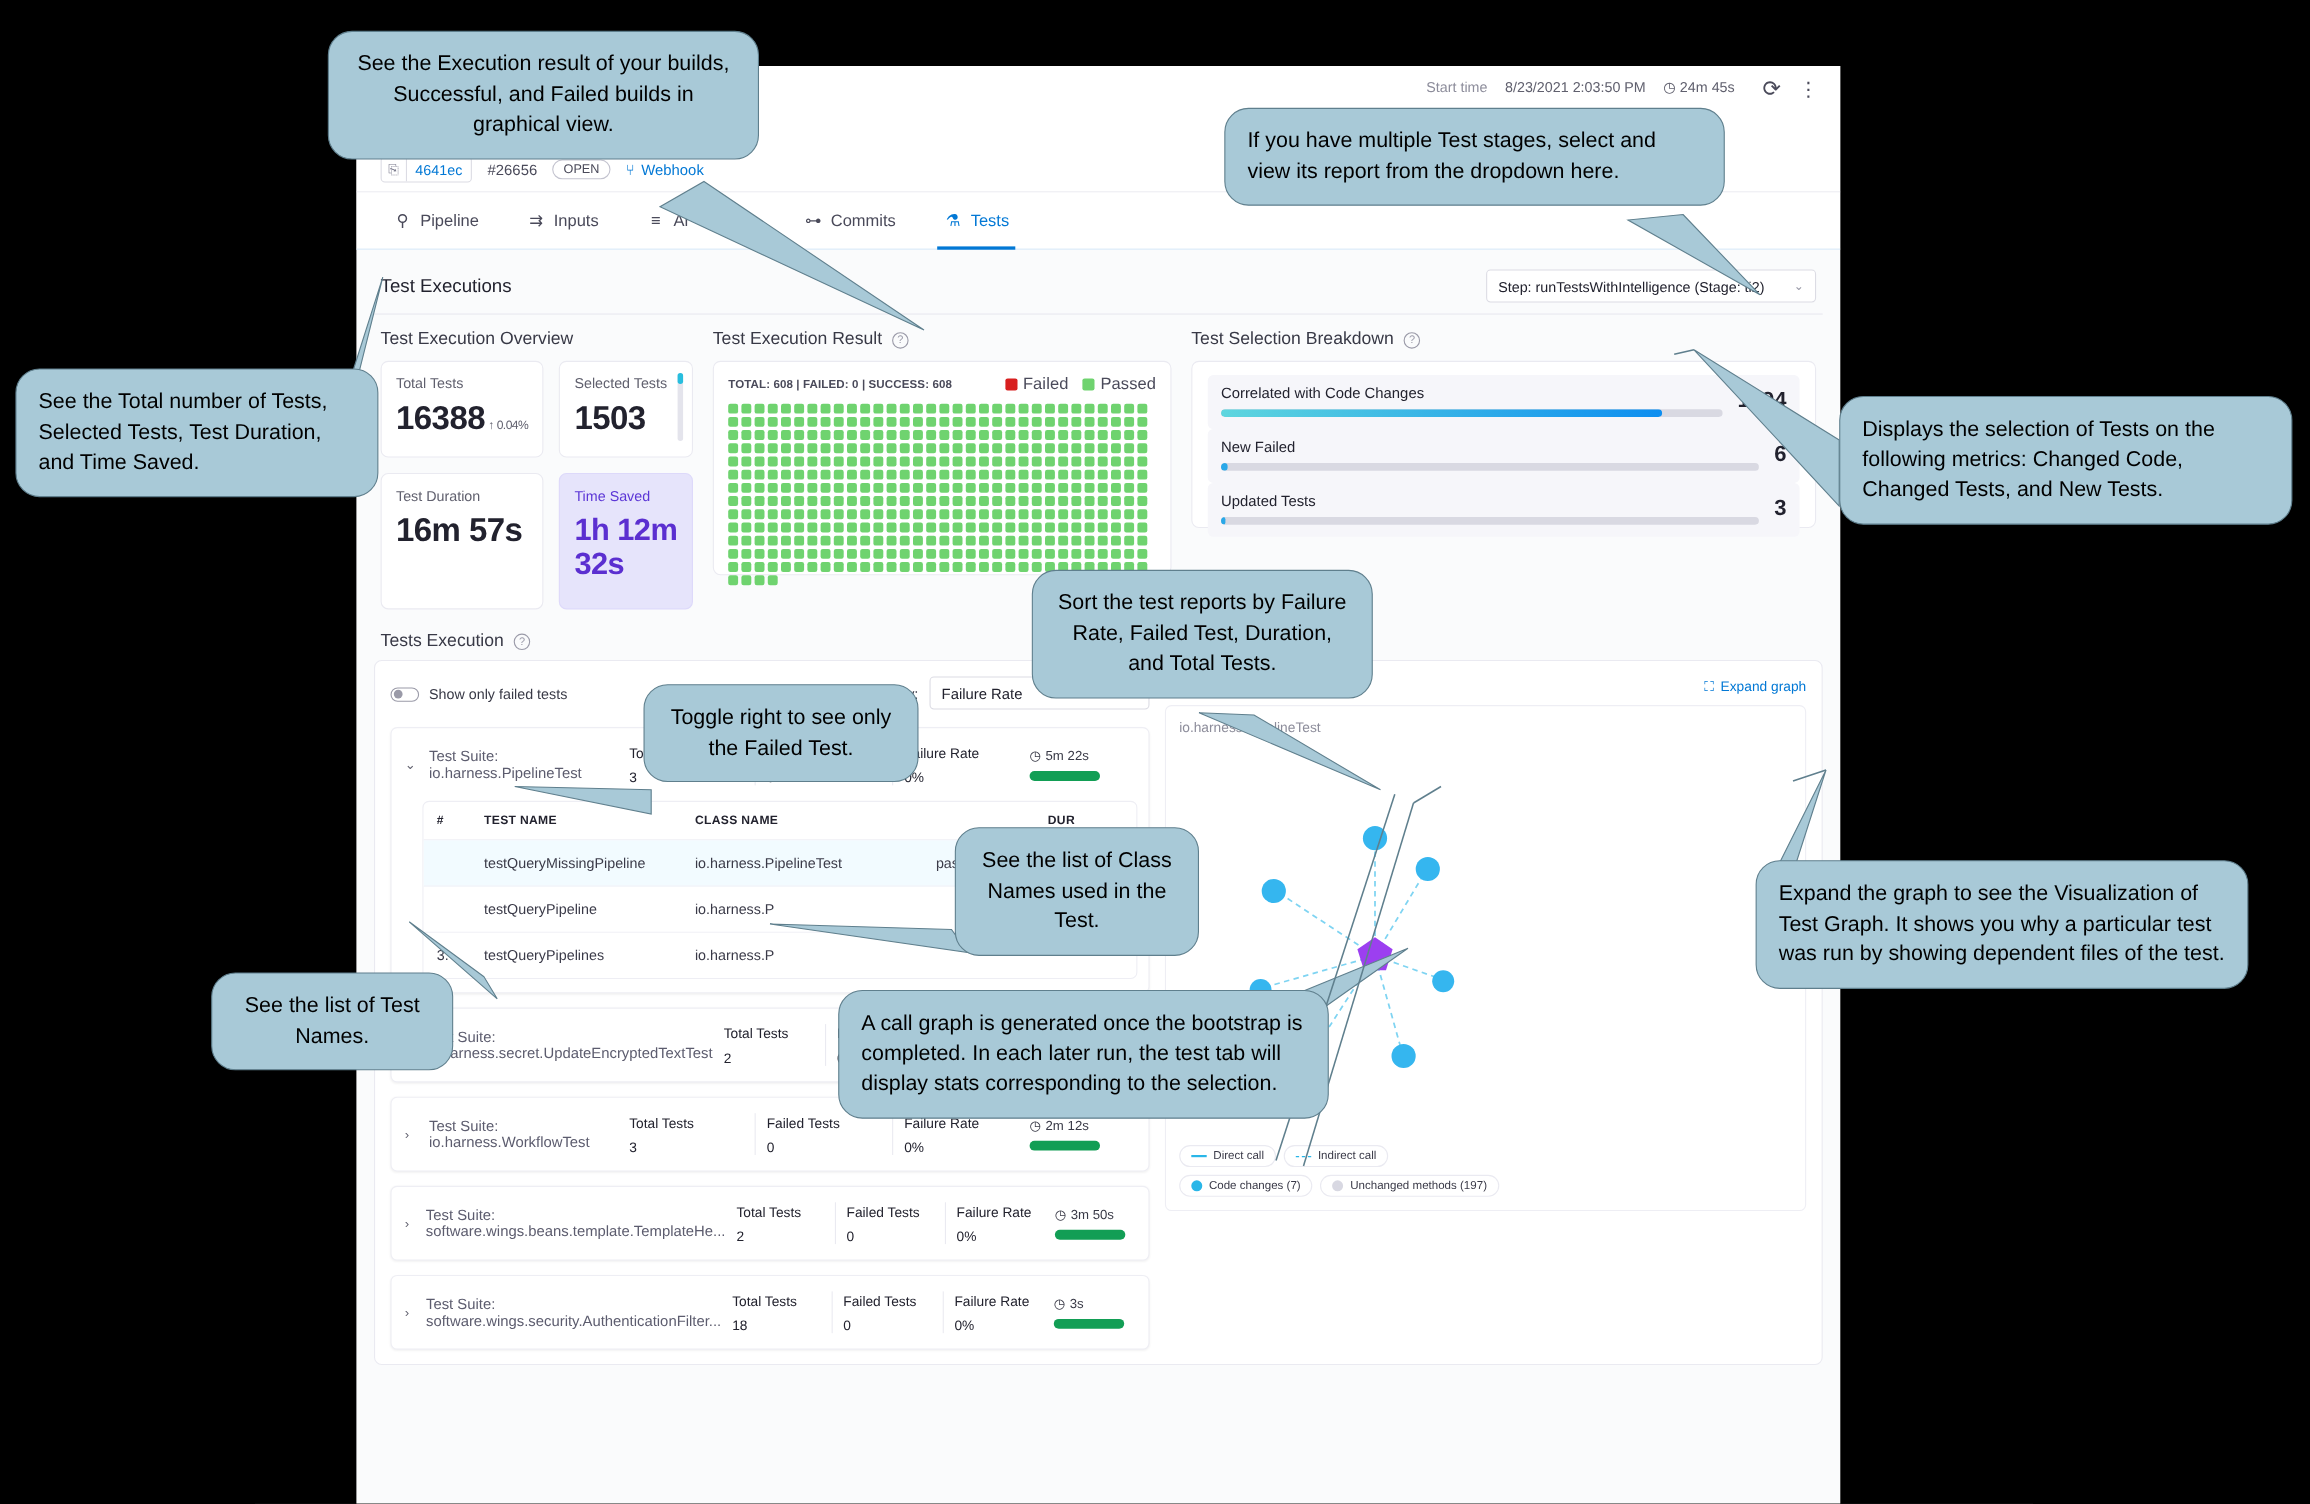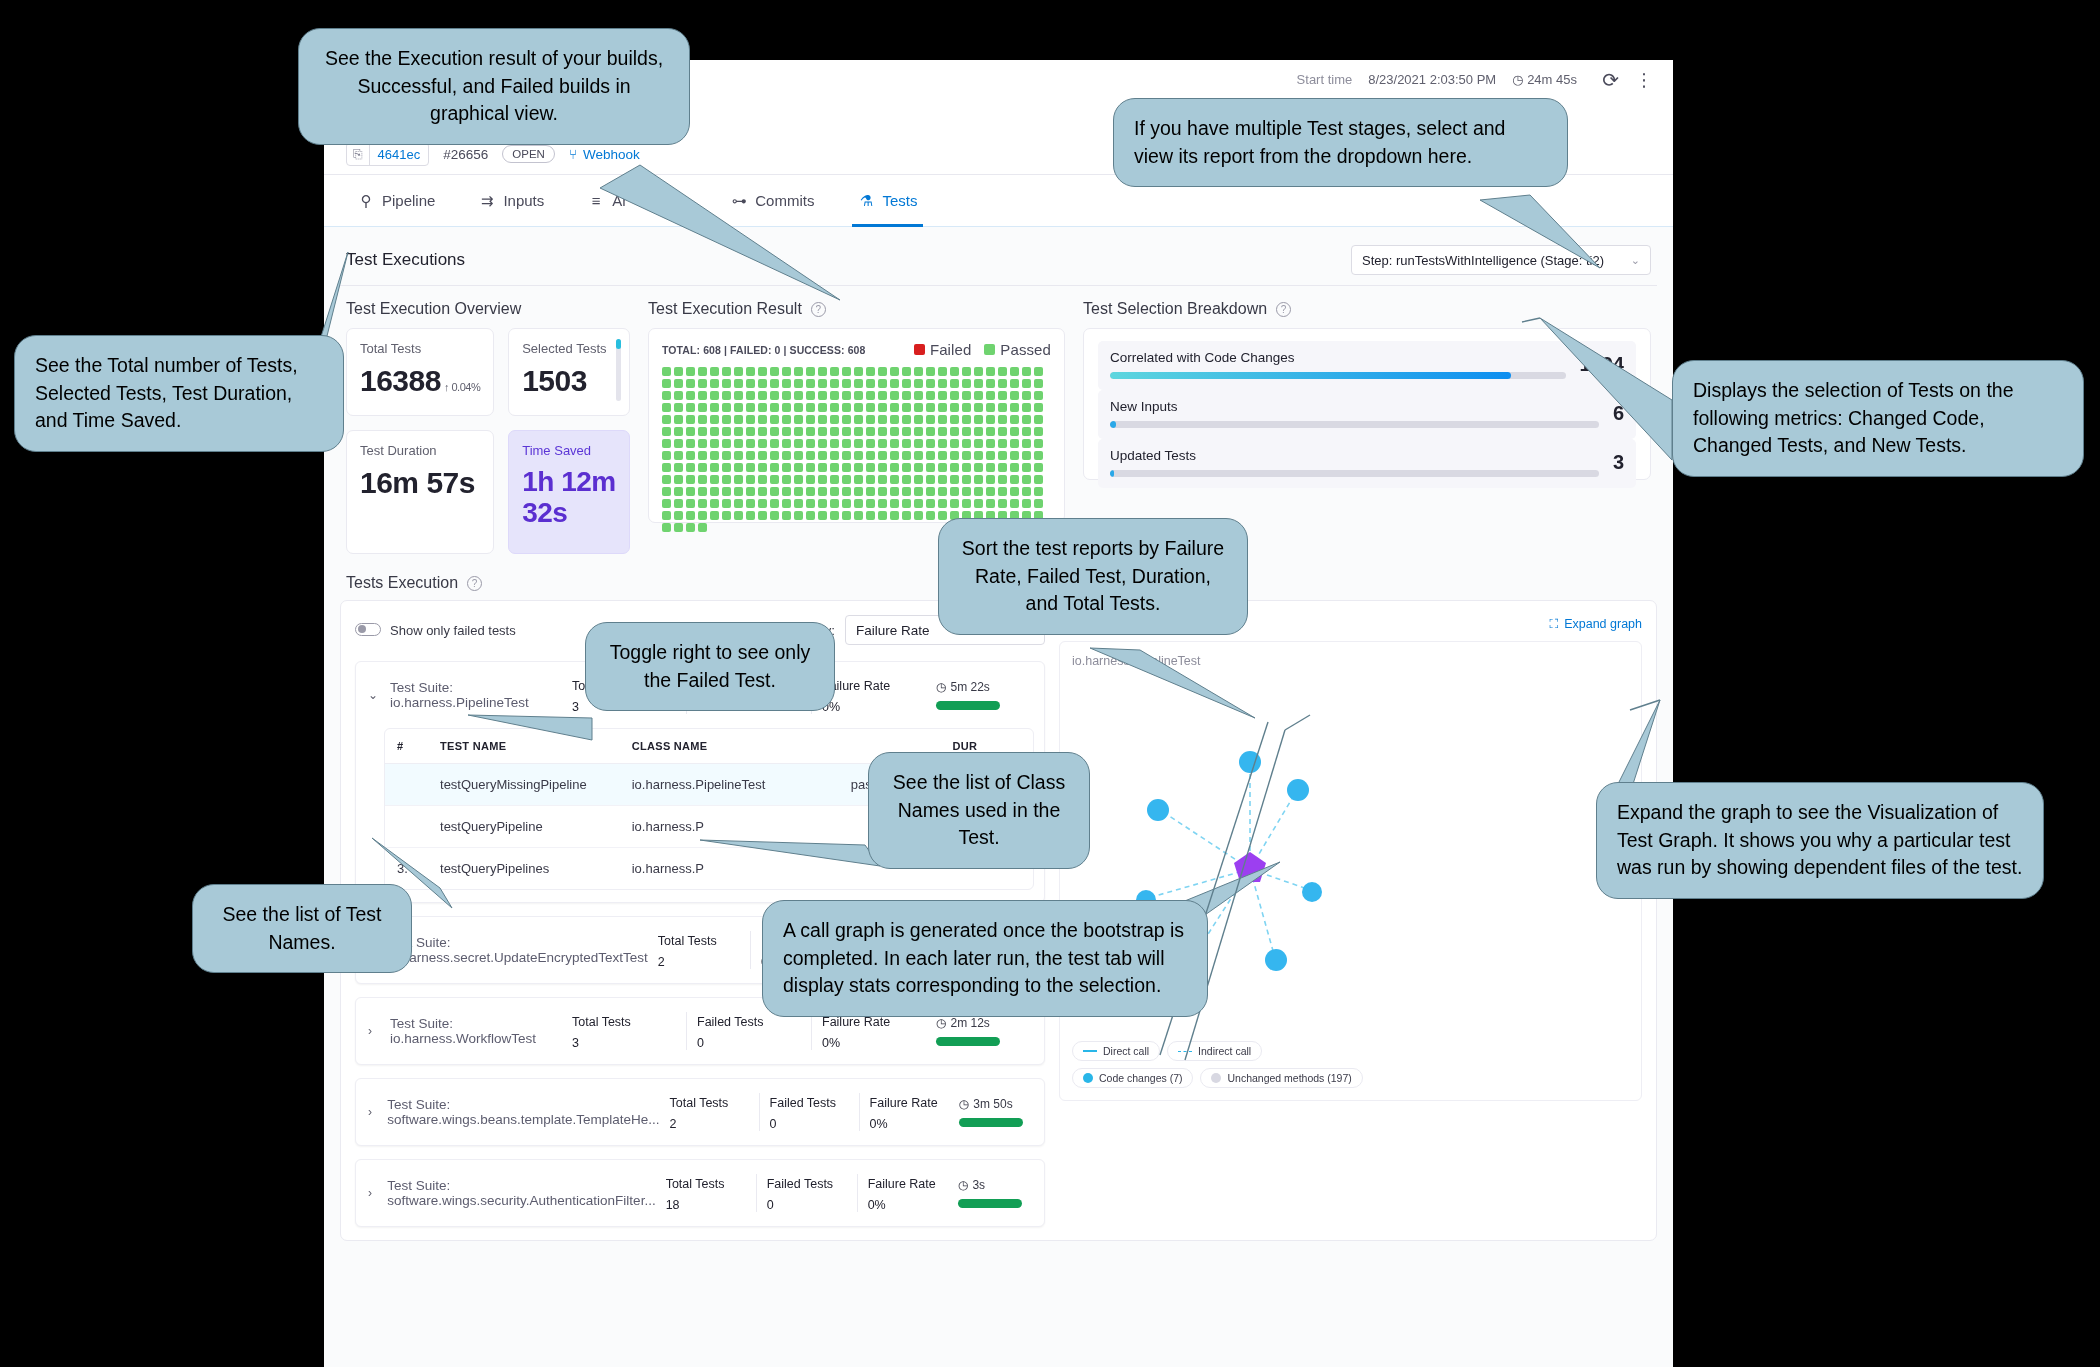--- a/index.html
+++ b/index.html
@@ -87,21 +87,21 @@
   .bdlabel { font-size:13.5px; color:#22222e; margin-bottom:7px; }
   .bar { height:7px; border-radius:4px; background:#d9d9e2; position:relative; overflow:hidden; }
   .bar i { position:absolute; left:0; top:0; bottom:0; display:block; border-radius:4px; }
   .bdval { font-size:20px; font-weight:bold; color:#22222e; }
 
   
   .texec-head { padding:20px 6px 8px 6px; font-size:16px; color:#383946; display:flex; align-items:center; gap:9px; }
   .texec-body { background:#fff; border:1px solid #eaeaf1; border-radius:7px; padding:14px 14px 0 14px; display:flex; gap:14px; }
   .tleft { width:690px; }
   .ctrlrow { display:flex; align-items:center; justify-content:space-between; margin-bottom:16px; }
-  .togglewrap { display:flex; align-items:flex-start; gap:9px; font-size:13px; color:#383946; }
+  .togglewrap { display:flex; align-items:flex-end; gap:9px; font-size:13px; color:#383946; }
   .toggle { width:26px; height:13px; border-radius:8px; background:#fff; border:1.4px solid #9a9aa8; position:relative; }
   .toggle::after { content:""; position:absolute; left:1.5px; top:1.3px; width:8.5px; height:8.5px; border-radius:50%; background:#9a9aa8; }
   .sortwrap { display:flex; align-items:center; gap:10px; font-size:13.5px; color:#383946; }
   .sortselect { width:200px; height:30px; border:1px solid #dcdce4; border-radius:4px; background:#fff; display:flex; align-items:center; justify-content:space-between; padding:0 10px; font-size:13.5px; color:#22222e; }
 
   .suite { border:1px solid #eeeef4; border-radius:6px; margin-bottom:13px; background:#fff; box-shadow:0 1px 2px rgba(0,0,0,.05); }
   .suite-row { display:flex; align-items:center; padding:14px 12px; gap:10px; }
   .caret { color:#60606e; font-size:12px; width:12px; display:inline-block; }
   .suite-name { flex:1; font-size:13.5px; color:#5c5c6e; }
   .stat { width:104px; }
@@ -699,21 +699,21 @@
               <div class="bdleft">
                 <div class="bdlabel">Correlated with Code Changes</div>
                 <div class="bar">
                     <i style="width:88%;background:linear-gradient(90deg,#5ed6de,#0d8ef0)"></i>
                   </div>
               </div>
               <div class="bdval">1494</div>
             </div>
             <div class="bdrow">
               <div class="bdleft">
-                <div class="bdlabel">New Inputs</div>
+                <div class="bdlabel">New Failed</div>
                 <div class="bar">
                     <i style="width:1.2%;background:#2aa8e8"></i>
                   </div>
               </div>
               <div class="bdval">6</div>
             </div>
             <div class="bdrow">
               <div class="bdleft">
                 <div class="bdlabel">Updated Tests</div>
                 <div class="bar">

